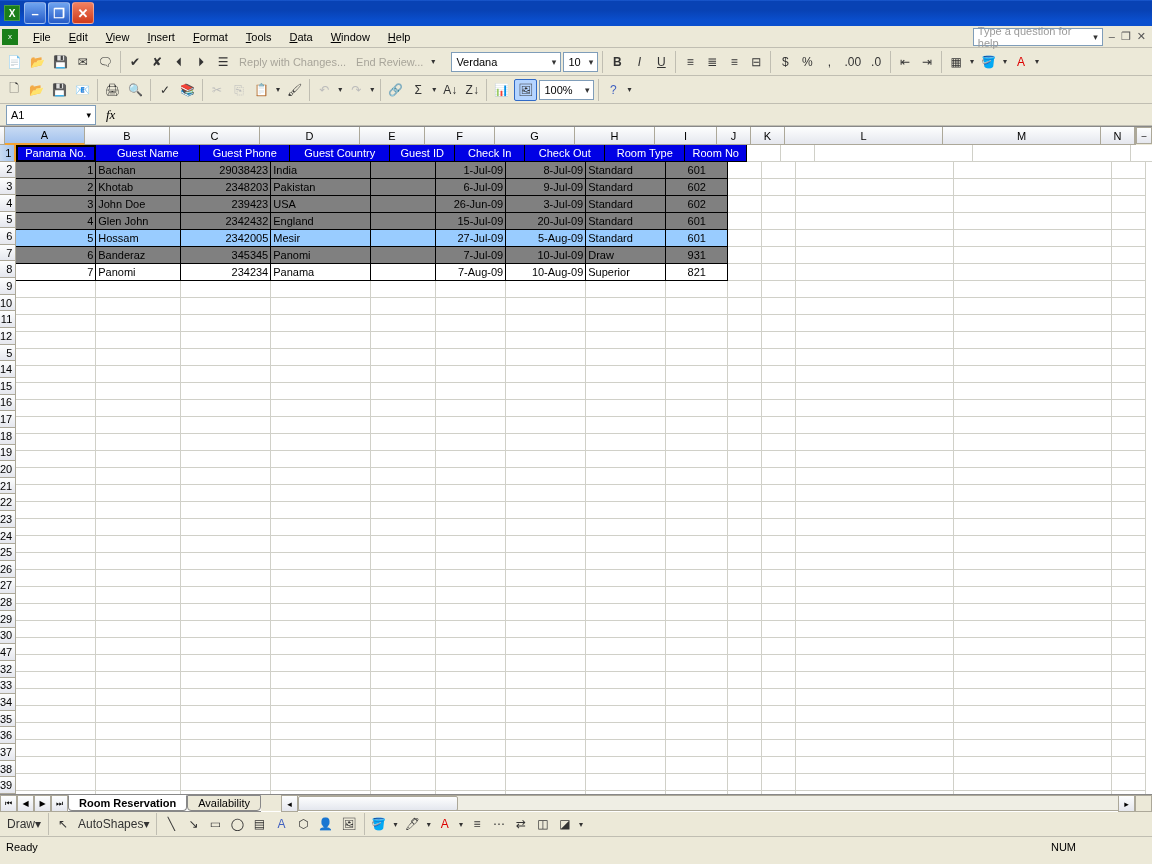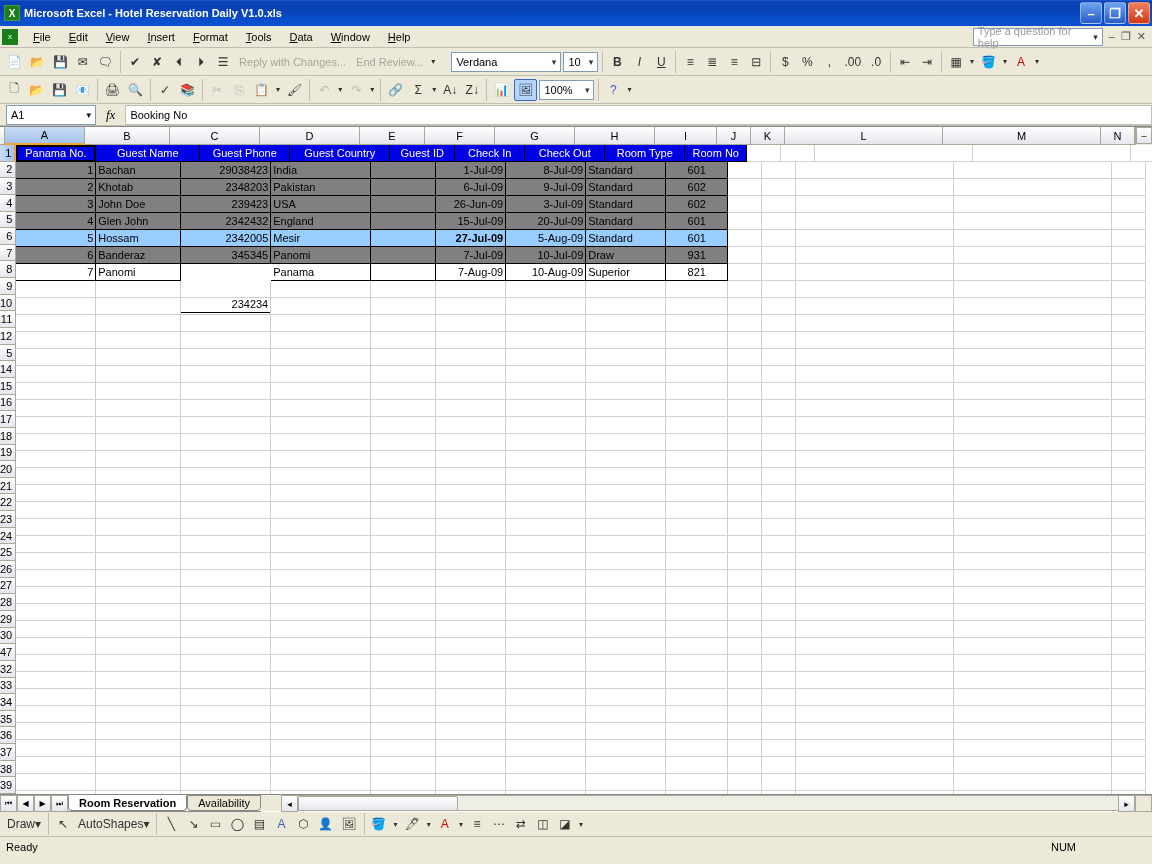--- a/index.html
+++ b/index.html
@@ -225,21 +225,20 @@
     padding:0 6px;
     font-size:11px;
   }
   .statusbar .stat-right { margin-left:auto; margin-right:70px; }
 </style>
 </head>
 <body>
 
 <div class="titlebar">
   <span class="appicon">X</span>
-  <span class="title">Microsoft Excel - Hotel Reservation Daily V1.0.xls</span>
   <div class="winbtns">
     <div class="winbtn">–</div>
     <div class="winbtn">❐</div>
     <div class="winbtn close">✕</div>
   </div>
 </div>
 
 <div class="menubar">
   <span class="smallicon">x</span>
   <span id="menuitems"><span class="menuitem"><u>F</u>ile</span><span class="menuitem"><u>E</u>dit</span><span class="menuitem"><u>V</u>iew</span><span class="menuitem"><u>I</u>nsert</span><span class="menuitem"><u>F</u>ormat</span><span class="menuitem"><u>T</u>ools</span><span class="menuitem"><u>D</u>ata</span><span class="menuitem"><u>W</u>indow</span><span class="menuitem"><u>H</u>elp</span></span>
@@ -353,23 +352,20 @@
   <span class="tbtn" style="color:#4060c0;">?</span>
   <span class="tdrop">▾</span>
 </div>
 
 <div class="formulabar">
   <div class="namebox">
     <span>A1</span>
     <span class="dropbtn">▾</span>
   </div>
   <span class="fxlabel">fx</span>
-  <div class="formulatext">
-    <span>Booking No</span>
-  </div>
 </div>
 
 <div class="grid-area">
   <div class="colheader-row">
     <div class="selectall"></div>
     <div id="colhdrs" style="display:flex;">
         <div class="colhdr selected" style="width: 80px;">A</div>
         <div class="colhdr" style="width: 85px;">B</div>
         <div class="colhdr" style="width: 90px;">C</div>
         <div class="colhdr" style="width: 100px;">D</div>
@@ -510,21 +506,21 @@
           <div class="cell" style="width: 158px;"></div>
           <div class="cell" style="width: 158px;"></div>
           <div class="cell" style="width: 34px;"></div>
         </div>
         <div class="cellrow">
           <div class="cell black-border lightblue rightalign" style="width: 80px;">5</div>
           <div class="cell black-border lightblue" style="width: 85px;">Hossam</div>
           <div class="cell black-border lightblue rightalign" style="width: 90px;">2342005</div>
           <div class="cell black-border lightblue" style="width: 100px;">Mesir</div>
           <div class="cell black-border lightblue" style="width: 65px;"></div>
-          <div class="cell black-border lightblue rightalign" style="width: 70px; font-weight: bold;">27-Jul-09</div>
+          <div class="cell black-border lightblue rightalign" style="width: 70px;">27-Jul-09</div>
           <div class="cell black-border lightblue rightalign" style="width: 80px;">5-Aug-09</div>
           <div class="cell black-border lightblue" style="width: 80px;">Standard</div>
           <div class="cell black-border lightblue centeralign" style="width: 62px;">601</div>
           <div class="cell" style="width: 34px;"></div>
           <div class="cell" style="width: 34px;"></div>
           <div class="cell" style="width: 158px;"></div>
           <div class="cell" style="width: 158px;"></div>
           <div class="cell" style="width: 34px;"></div>
         </div>
         <div class="cellrow">
@@ -539,21 +535,21 @@
           <div class="cell black-border gray centeralign" style="width: 62px;">931</div>
           <div class="cell" style="width: 34px;"></div>
           <div class="cell" style="width: 34px;"></div>
           <div class="cell" style="width: 158px;"></div>
           <div class="cell" style="width: 158px;"></div>
           <div class="cell" style="width: 34px;"></div>
         </div>
         <div class="cellrow">
           <div class="cell black-border rightalign" style="width: 80px;">7</div>
           <div class="cell black-border" style="width: 85px;">Panomi</div>
-          <div class="cell black-border rightalign" style="width: 90px; margin-top: 32px;">234234</div>
+          <div class="cell black-border rightalign" style="width: 90px;">234234</div>
           <div class="cell black-border" style="width: 100px;">Panama</div>
           <div class="cell black-border" style="width: 65px;"></div>
           <div class="cell black-border rightalign" style="width: 70px;">7-Aug-09</div>
           <div class="cell black-border rightalign" style="width: 80px;">10-Aug-09</div>
           <div class="cell black-border" style="width: 80px;">Superior</div>
           <div class="cell black-border centeralign" style="width: 62px;">821</div>
           <div class="cell" style="width: 34px;"></div>
           <div class="cell" style="width: 34px;"></div>
           <div class="cell" style="width: 158px;"></div>
           <div class="cell" style="width: 158px;"></div>

